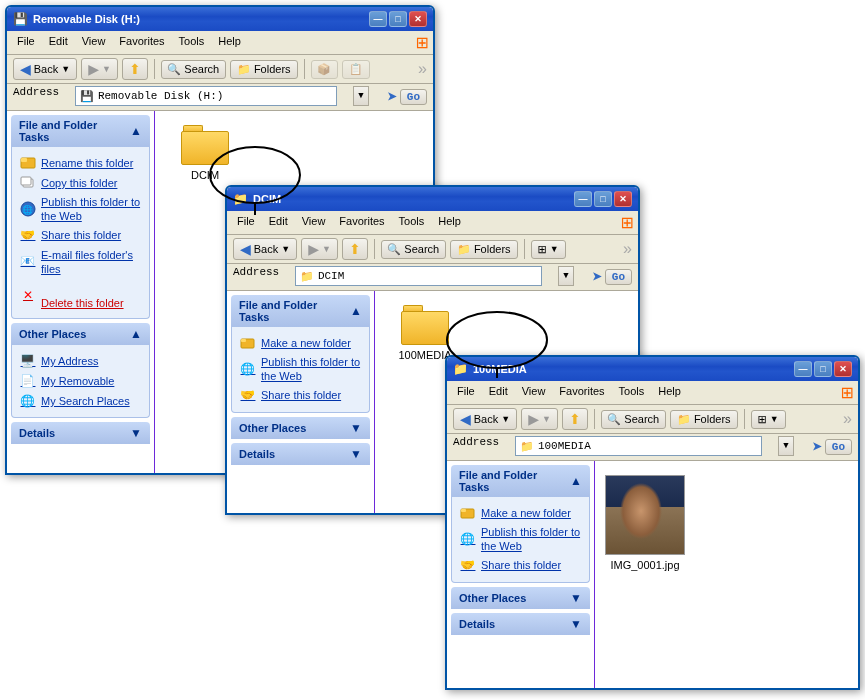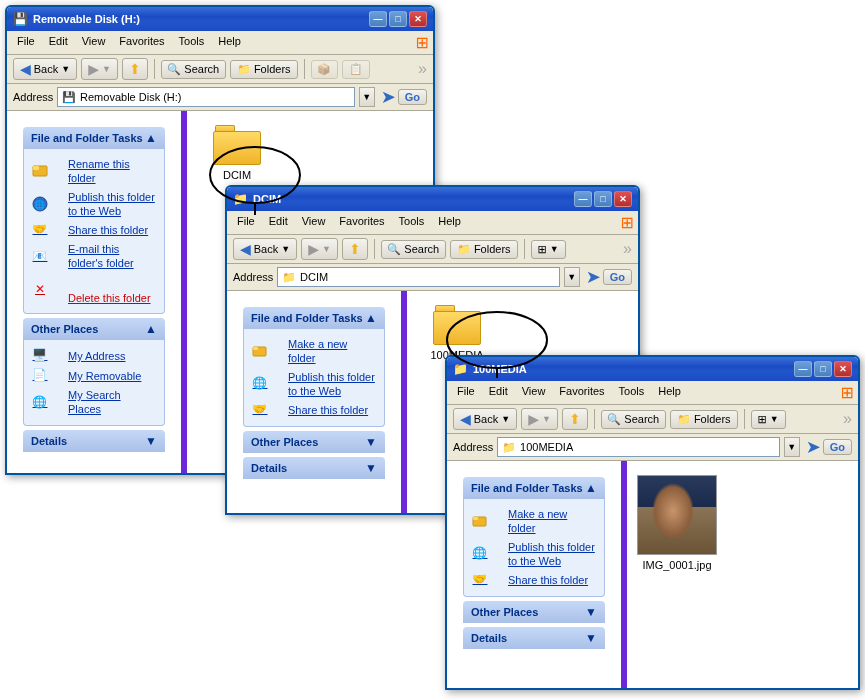--- a/index.html
+++ b/index.html
@@ -113,24 +113,24 @@
       width: 1px;
       height: 20px;
       background: #aca899;
       margin: 0 2px;
     }
 
     
     .address-bar {
       background: #ece9d8;
       display: flex;
-      align-items: center;
       padding: 2px 6px;
       border-bottom: 1px solid #aca899;
-      gap: 4px;
+      gap: 16px;
+      font-family: Liberation Mono, monospace;
     }
     .address-label {
       font-size: 11px;
       color: #000;
     }
     .address-input {
       flex: 1;
       height: 20px;
       border: 1px solid #7f9db9;
       background: white;
@@ -152,25 +152,25 @@
 
     
     .content-area {
       display: flex;
       height: calc(100% - 88px);
       background: #ffffff;
     }
 
     
     .left-panel {
-      width: 180px;
+      width: 148px;
       background: #ffffff;
-      border-right: 6px solid #6d28d9;
+      border-right: 1px solid #6d28d9;
       overflow-y: auto;
-      padding: 16px;
+      padding: 4px;
     }
 
     .panel-section {
       margin-bottom: 4px;
     }
 
     .panel-header {
       background: linear-gradient(to bottom, #c5d8f7, #aac0e8);
       color: #003087;
       font-weight: bold;
@@ -192,21 +192,21 @@
       background: #e8f0fb;
       padding: 6px 8px;
       border: 1px solid #aac0e8;
       border-top: none;
       border-radius: 0 0 4px 4px;
     }
 
     .panel-link {
       display: flex;
       align-items: center;
-      gap: 20px;
+      gap: 5px;
       color: #0033aa;
       text-decoration: underline;
       cursor: pointer;
       padding: 2px 0;
       font-size: 11px;
       line-height: 1.3;
     }
 
     .link-icon {
       width: 16px;
@@ -409,33 +409,42 @@
               <svg width="16" height="16" viewBox="0 0 16 16">
                   <rect x="1" y="3" width="14" height="10" rx="1" fill="#f0b429" stroke="#c8960c" stroke-width="1"></rect>
                   <rect x="1" y="3" width="6" height="4" rx="1" fill="#ffd966"></rect>
                 </svg>
             </span>
             <span>Rename this folder</span>
           </div>
           <div class="panel-link">
             <span class="link-icon">
               <svg width="16" height="16" viewBox="0 0 16 16">
+                  <rect x="3" y="4" width="10" height="8" rx="1" fill="white" stroke="#999" stroke-width="1"></rect>
+                  <rect x="1" y="2" width="10" height="8" rx="1" fill="white" stroke="#999" stroke-width="1"></rect>
+                </svg>
+            </span>
+            <span>Copy this folder</span>
+          </div>
+          <div class="panel-link">
+            <span class="link-icon">
+              <svg width="16" height="16" viewBox="0 0 16 16">
                   <circle cx="8" cy="8" r="7" fill="#316ac5" stroke="#1a4a9a" stroke-width="1"></circle>
                   <text x="8" y="12" font-size="9" fill="white" text-anchor="middle">🌐</text>
                 </svg>
             </span>
             <span>Publish this folder to the Web</span>
           </div>
           <div class="panel-link">
             <span class="link-icon">🤝</span>
             <span>Share this folder</span>
           </div>
           <div class="panel-link">
             <span class="link-icon">📧</span>
-            <span>E-mail this folder's folder</span>
+            <span>E-mail files folder's files</span>
           </div>
           <div class="panel-link" style="color:#cc0000;">
             <span class="link-icon" style="color:red;">✕</span>
             <span style="color:#cc0000;margin-top:16px;">Delete this folder</span>
           </div>
         </div>
       </div>
 
       <div class="panel-section">
         <div class="panel-header">

